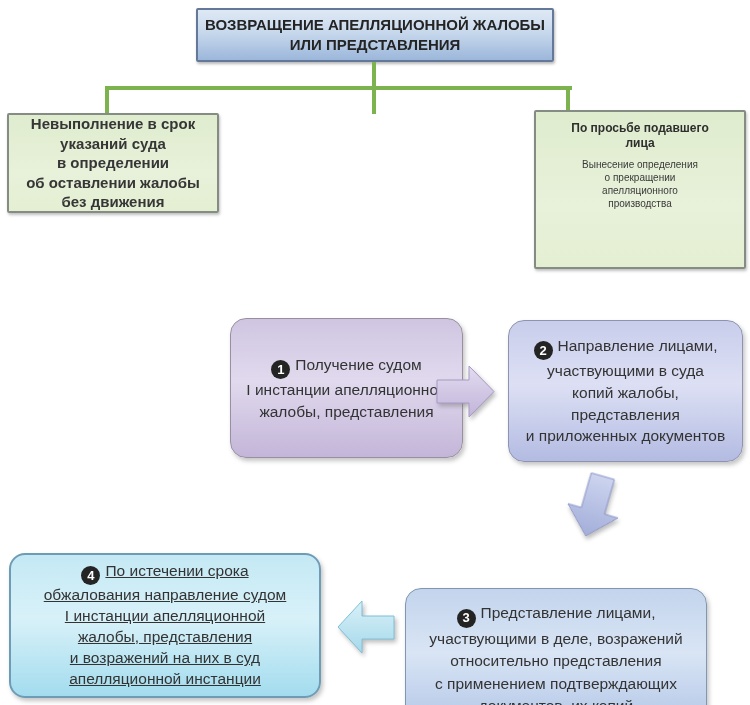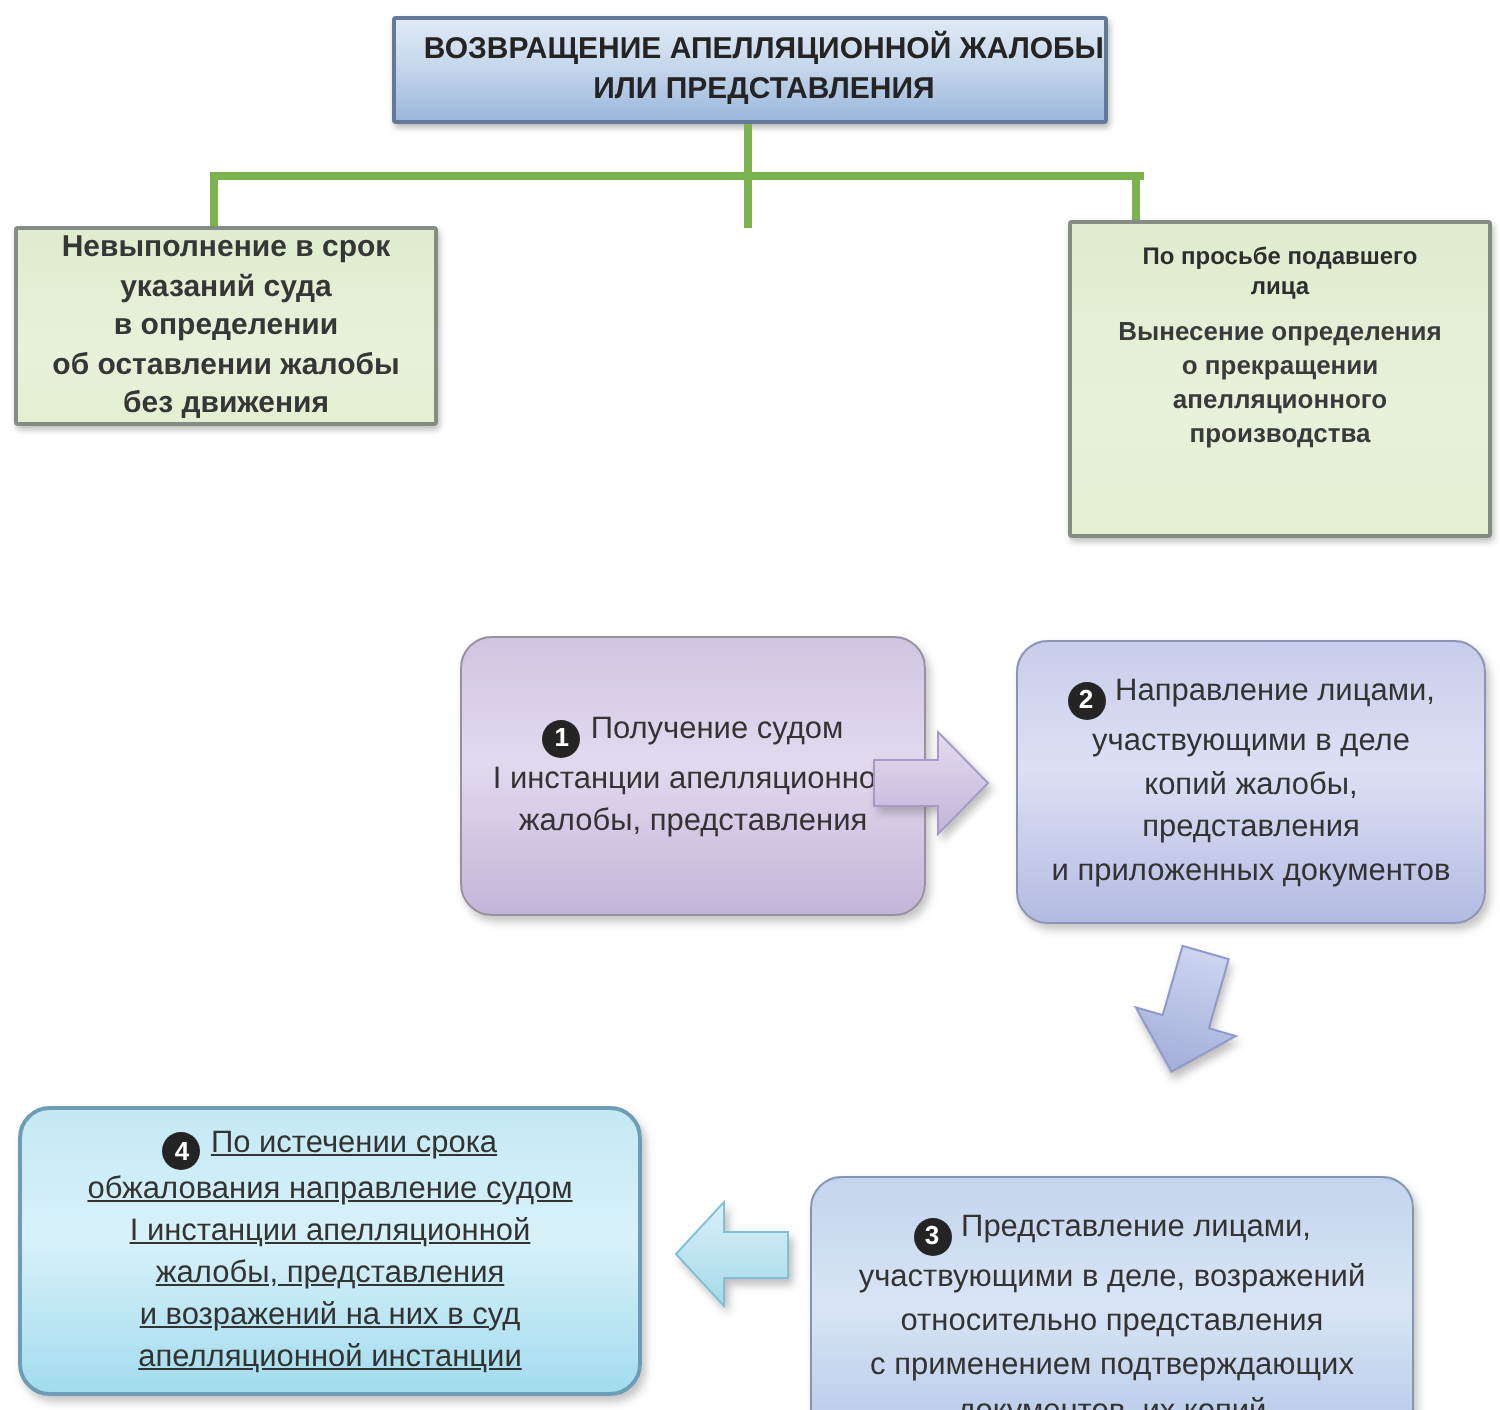--- a/index.html
+++ b/index.html
@@ -12,41 +12,41 @@
     position:absolute; box-sizing:border-box; display:flex;
     flex-direction:column; align-items:center; justify-content:center;
     text-align:center;
   }
   
   .title {
     left:196px; top:8px; width:358px; height:54px;
     background:linear-gradient(180deg,#dfe9f5 0%,#c7d8ec 45%,#9cb7db 100%);
     border:2px solid #64789a; border-radius:2px;
     box-shadow:1px 2px 3px rgba(0,0,0,.28);
-    font-weight:bold; font-size:15px; color:#242424; line-height:1.35;align-items:flex-end;
+    font-weight:bold; font-size:15px; color:#242424; line-height:1.35;
   }
   
   .line { position:absolute; background:#7cb34f; }
   .ln-vcenter { left:372px; top:62px; width:4px; height:52px; }
   .ln-h      { left:105px; top:86px; width:467px; height:4px; }
   .ln-vleft  { left:105px; top:86px; width:4px; height:29px; }
   .ln-vright { left:566px; top:86px; width:4px; height:26px; }
   
   .reason {
     background:linear-gradient(180deg,#dfecce 0%,#e8f1da 60%,#e4efd2 100%);
     border:2px solid #848c84; border-radius:2px;
     box-shadow:1px 2px 3px rgba(0,0,0,.25);
     font-size:15px; font-weight:bold; color:#363636; line-height:1.3;
     padding:19px 6px;
   }
   .r1 { left:7px;   top:113px; width:212px; height:100px; }
   .r2 { left:261px; top:111px; width:236px; height:95px;  }
   .r3 { left:534px; top:110px; width:212px; height:159px; justify-content:flex-start; padding-top:9px; }
   .r-head { font-size:12px; font-weight:bold; color:#2e2e2e; line-height:1.25; margin-bottom:7px; }
-  .r-body { font-weight:bold; font-size:13px; color:#3a3a3a; line-height:1.3; }
+  .r-body { font-weight:normal; font-size:10px; color:#3a3a3a; line-height:1.3; }
   
   .step {
     border-radius:16px; font-size:15.5px; font-weight:normal; color:#333333;
     line-height:1.4; box-shadow:2px 3px 4px rgba(90,90,90,.35);
     padding:6px 8px;
   }
   .s1 { left:182px; top:318px; width:233px; height:140px;
         background:linear-gradient(180deg,#cfc5e1 0%,#e1daee 45%,#c3b5d8 100%);
         border:1px solid #98909f;margin-left:48px; }
   .s2 { left:508px; top:320px; width:235px; height:142px;
@@ -115,21 +115,21 @@
         <stop offset="0" stop-color="#e2dcf0"></stop>
           <stop offset="1" stop-color="#c2b4d9"></stop>
       </linearGradient>
     </defs>
     <polygon points="1,17 33,17 33,3 58,28.5 33,54 33,40 1,40" fill="url(#gr)" stroke="#a79ac6" stroke-width="1"></polygon>
   </svg>
 
   <div class="box step s2">
     <div>
       <span class="badge">2</span><span class="pre">Направление лицами,
-участвующими в деле
+участвующими в суда
 копий жалобы,
 представления
 и приложенных документов</span>
     </div>
   </div>
 
   <svg class="arrow arrow-down" width="58" height="66" viewBox="0 0 58 66">
     <defs>
       <linearGradient id="gd" x1="0" y1="0" x2="0" y2="1">
         <stop offset="0" stop-color="#ccd4ef"></stop>

